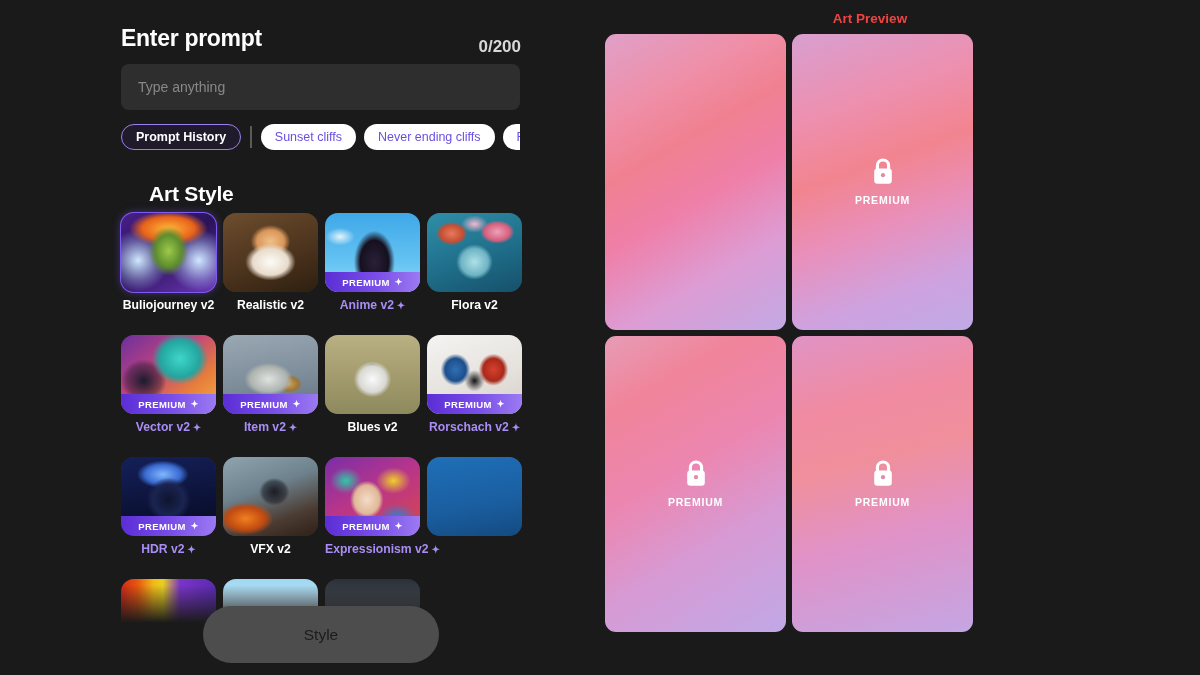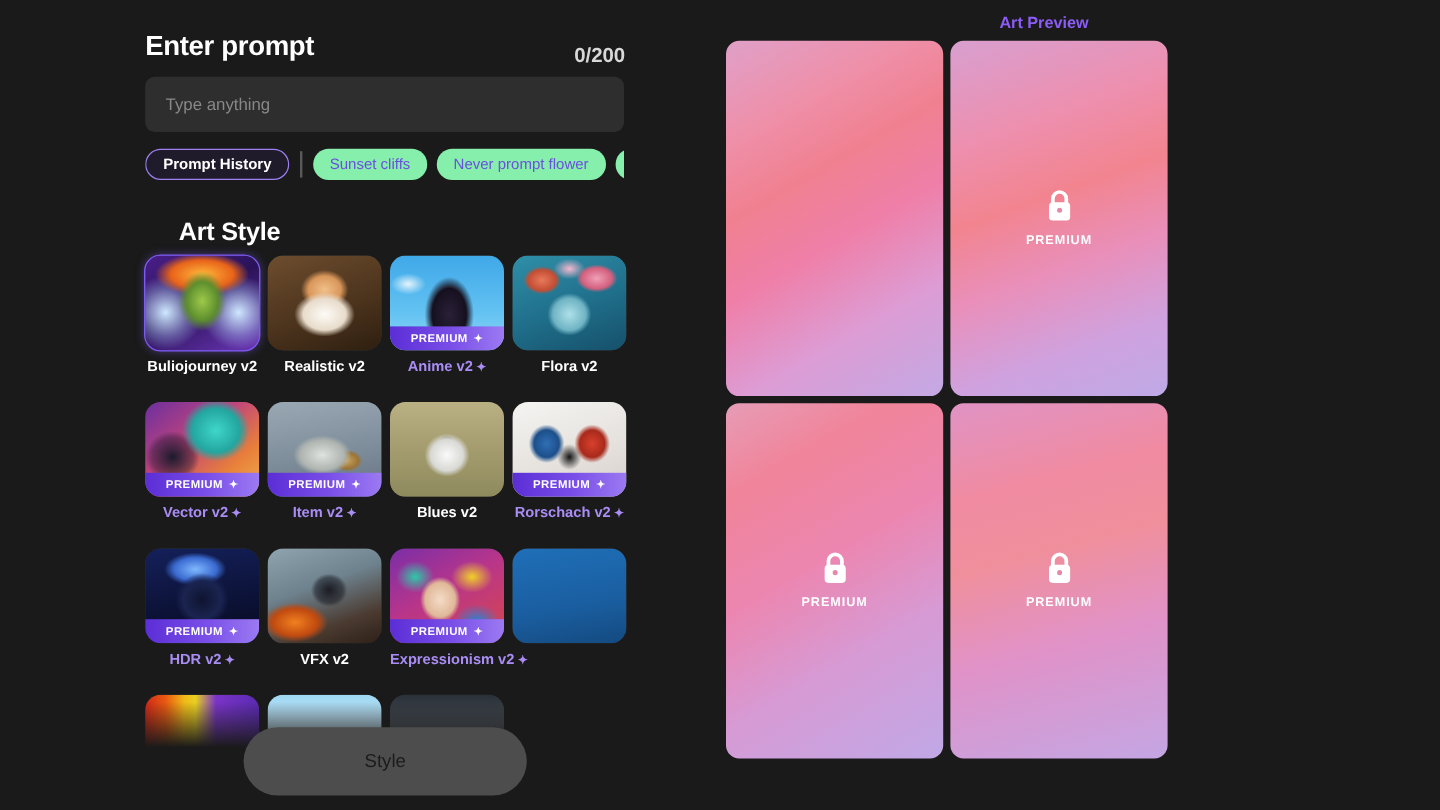--- a/index.html
+++ b/index.html
@@ -68,21 +68,21 @@
     font-weight: bold;
     font-size: 12.5px;
   }
   .chip-divider {
     flex: 0 0 auto;
     width: 1.5px; height: 22px;
     background: #5a5a5a;
     margin: 0 9px;
   }
   .chip-suggest {
-    background: #86efac;
+    background: #ffffff;
     color: #6b4fe0;
     margin-right: 8px;
     font-weight: normal;
   }
 
   
   .style-title {
     position: absolute; left: 121px; top: 182px;
     font-size: 21px; font-weight: bold; color: #ffffff;
     letter-spacing: -0.2px;
@@ -150,21 +150,21 @@
 
   
   .preview-panel {
     position: absolute; left: 540px; top: 0;
     width: 660px; height: 675px;
   }
   .preview-title {
     position: absolute; left: 0; right: 0; top: 11px;
     text-align: center;
     font-size: 13.5px; font-weight: bold;
-    color: #8b5cf6;
+    color: #ef4444;
   }
   .preview-grid {
     position: absolute; left: 65px; top: 34px;
     width: 368px; height: 601px;
     display: grid;
     grid-template-columns: 181px 181px;
     grid-template-rows: 296px 296px;
     gap: 6px;
   }
   .preview-card {
@@ -233,21 +233,21 @@
       <div class="char-counter">0/200</div>
     </div>
 
     <input class="prompt-input" type="text" placeholder="Type anything" style="">
 
     <div class="chips-row">
       <div class="chip chip-history">Prompt History</div>
       <div class="chip-divider"></div>
       <div id="suggestion-chips" style="display:flex;align-items:center;">
           <div class="chip chip-suggest">Sunset cliffs</div>
-          <div class="chip chip-suggest">Never prompt flower</div>
+          <div class="chip chip-suggest">Never ending cliffs</div>
           <div class="chip chip-suggest">Fire and w</div>
         </div>
     </div>
 
     <div class="style-title">Art Style</div>
 
     <div class="style-grid" id="style-grid">
         <div class="style-cell">
           <div class="thumb-wrap selected">
             <div class="thumb-art" style="background: radial-gradient(30% 45% at 50% 48%, rgb(158, 201, 74) 0%, rgb(94, 143, 46) 45%, rgba(0, 0, 0, 0) 70%), radial-gradient(55% 30% at 50% 20%, rgb(255, 184, 58) 0%, rgb(232, 99, 26) 50%, rgba(0, 0, 0, 0) 75%), radial-gradient(42% 50% at 18% 60%, rgb(207, 232, 255) 0%, rgba(180, 215, 255, 0.35) 50%, rgba(0, 0, 0, 0) 78%), radial-gradient(42% 50% at 82% 60%, rgb(207, 232, 255) 0%, rgba(180, 215, 255, 0.35) 50%, rgba(0, 0, 0, 0) 78%), linear-gradient(150deg, rgb(74, 31, 138) 0%, rgb(42, 19, 88) 45%, rgb(107, 53, 181) 100%);"></div>

